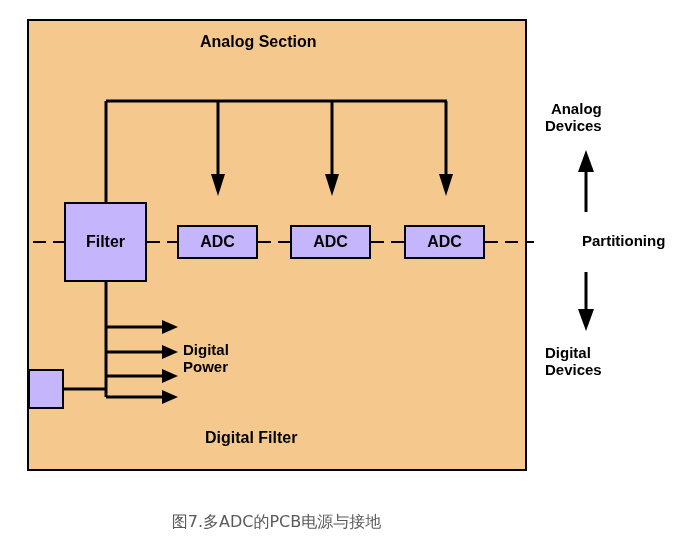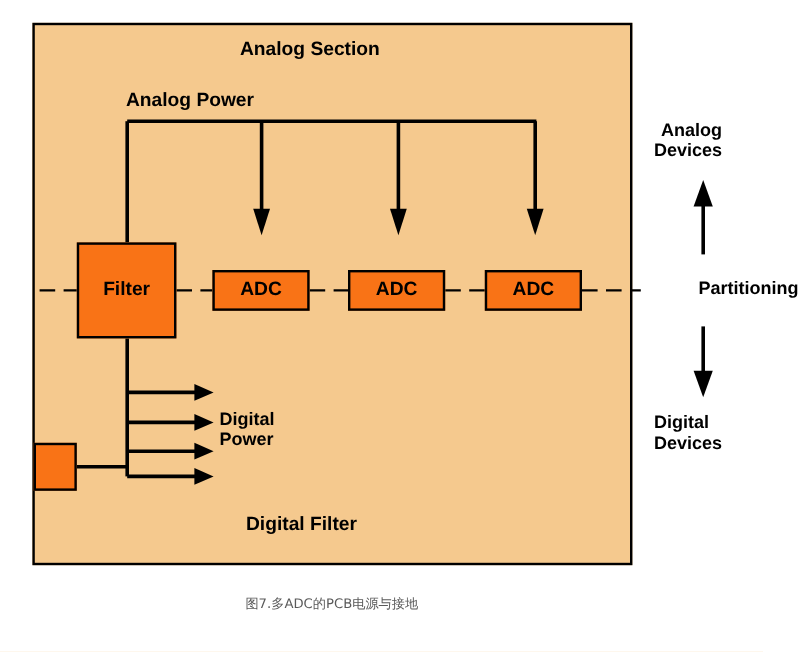--- a/index.html
+++ b/index.html
@@ -75,21 +75,21 @@
   }
   #digital-devices-label {
     left: 545px;
     top: 344px;
     font-size: 15px;
     text-align: left;
   }
 
   
   .box {
-    background: #f97316;
+    background: #c4b5fd;
     border: 2px solid #000000;
     box-sizing: border-box;
     display: flex;
     align-items: center;
     justify-content: center;
     font-weight: bold;
     font-size: 16px;
     color: #000000;
   }
   #filter-box {
@@ -119,24 +119,24 @@
   #small-box {
     left: 28px;
     top: 369px;
     width: 36px;
     height: 40px;
   }
 
   
   #caption {
     left: 0px;
-    top: 496px;
+    top: 512px;
     width: 553px;
     text-align: center;
-    font-size: 11px;
+    font-size: 16px;
     color: #5a5a5a;
     font-family: "DejaVu Sans", "Liberation Sans", sans-serif;
   }
 
   svg#lines {
     position: absolute;
     left: 0; top: 0;
     width: 677px;
     height: 543px;
     pointer-events: none;
@@ -191,21 +191,20 @@
     <path d="M 64 389 L 106 389" stroke="#000000" stroke-width="3" fill="none"></path>
 
     <path d="M 586 212 L 586 163" stroke="#000000" stroke-width="3" fill="none"></path>
     <path d="M 586 150 L 578 172 L 594 172 Z" fill="#000000"></path>
 
     <path d="M 586 272 L 586 318" stroke="#000000" stroke-width="3" fill="none"></path>
     <path d="M 586 331 L 578 309 L 594 309 Z" fill="#000000"></path>
   </svg>
 
   <div class="abs lbl" id="analog-section-label">Analog Section</div>
-  <div class="abs lbl" id="analog-power-label">Analog Power</div>
   <div class="abs lbl" id="digital-power-label">Digital
 Power</div>
   <div class="abs lbl" id="digital-section-label">Digital Filter</div>
   <div class="abs lbl" id="partitioning-label">Partitioning</div>
   <div class="abs lbl" id="analog-devices-label">Analog
 Devices</div>
   <div class="abs lbl" id="digital-devices-label">Digital
 Devices</div>
 
   <div class="abs box" id="filter-box">Filter</div>

